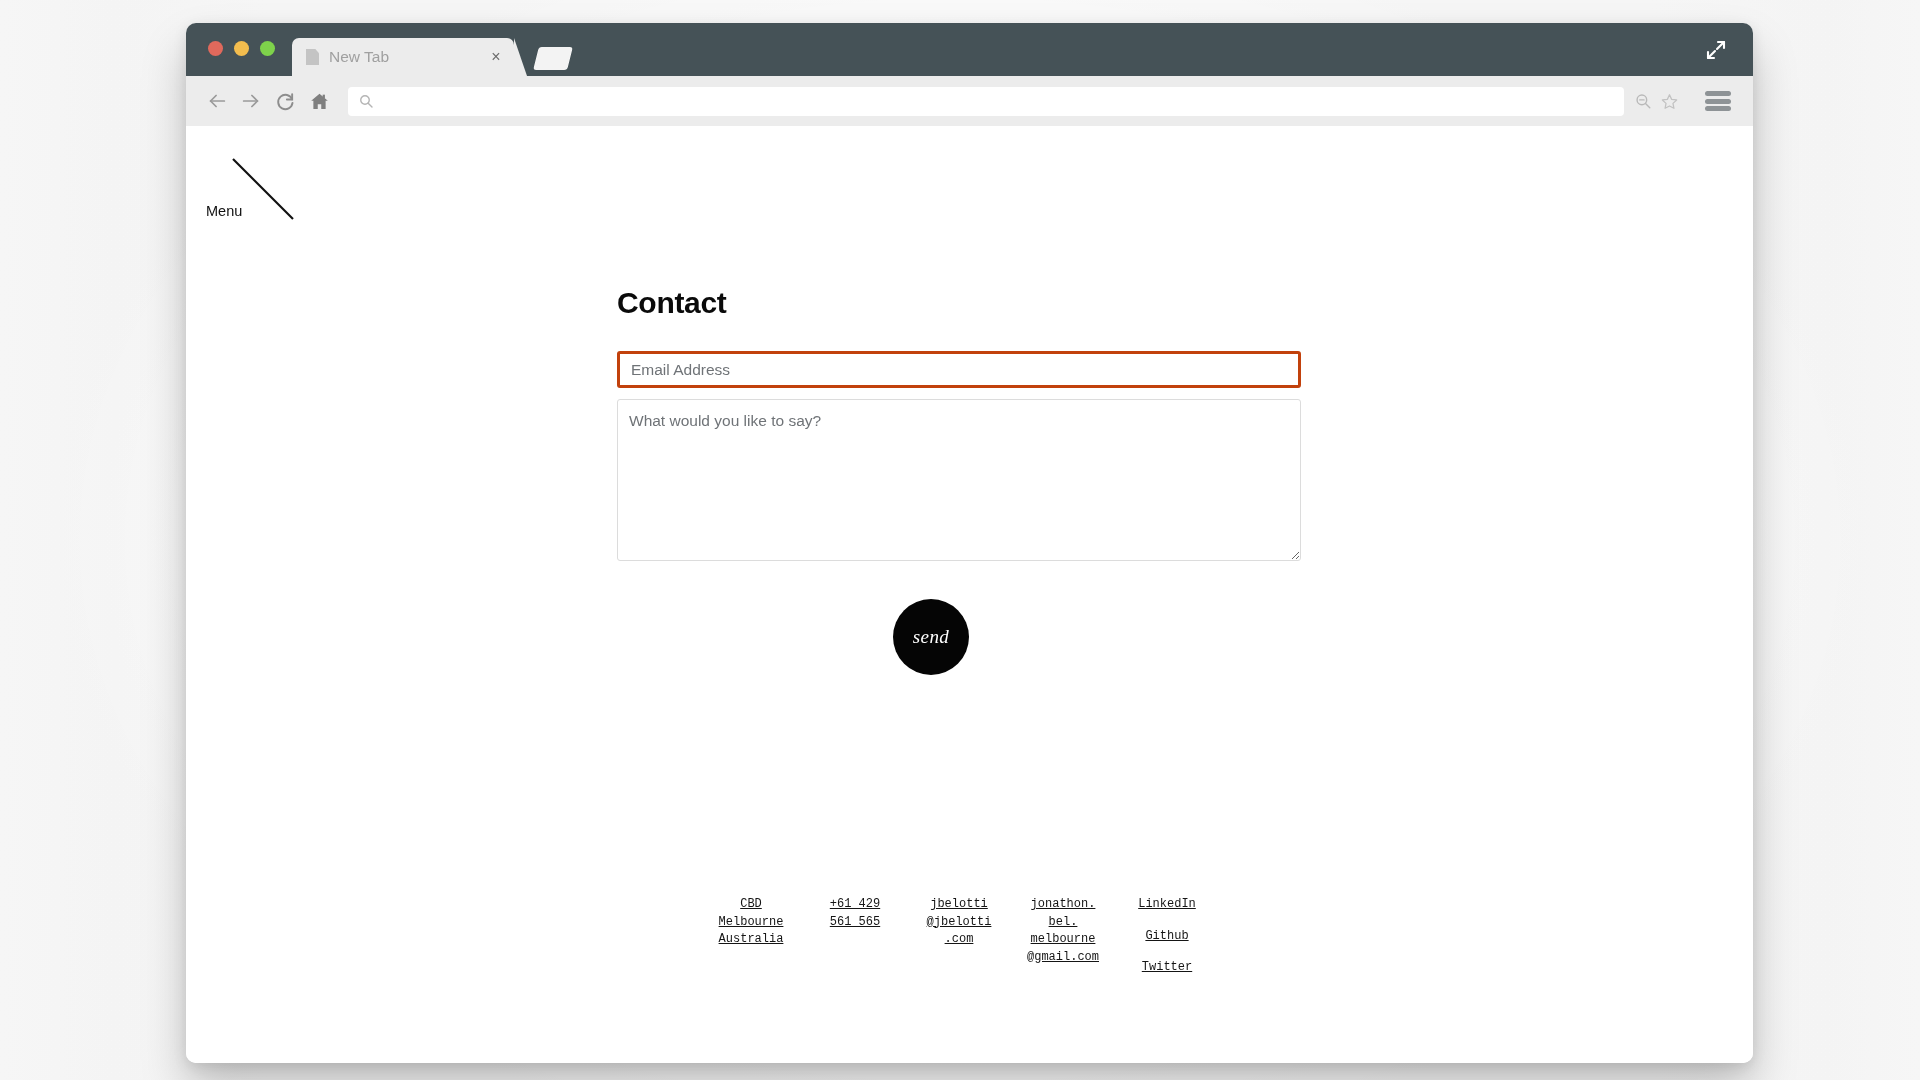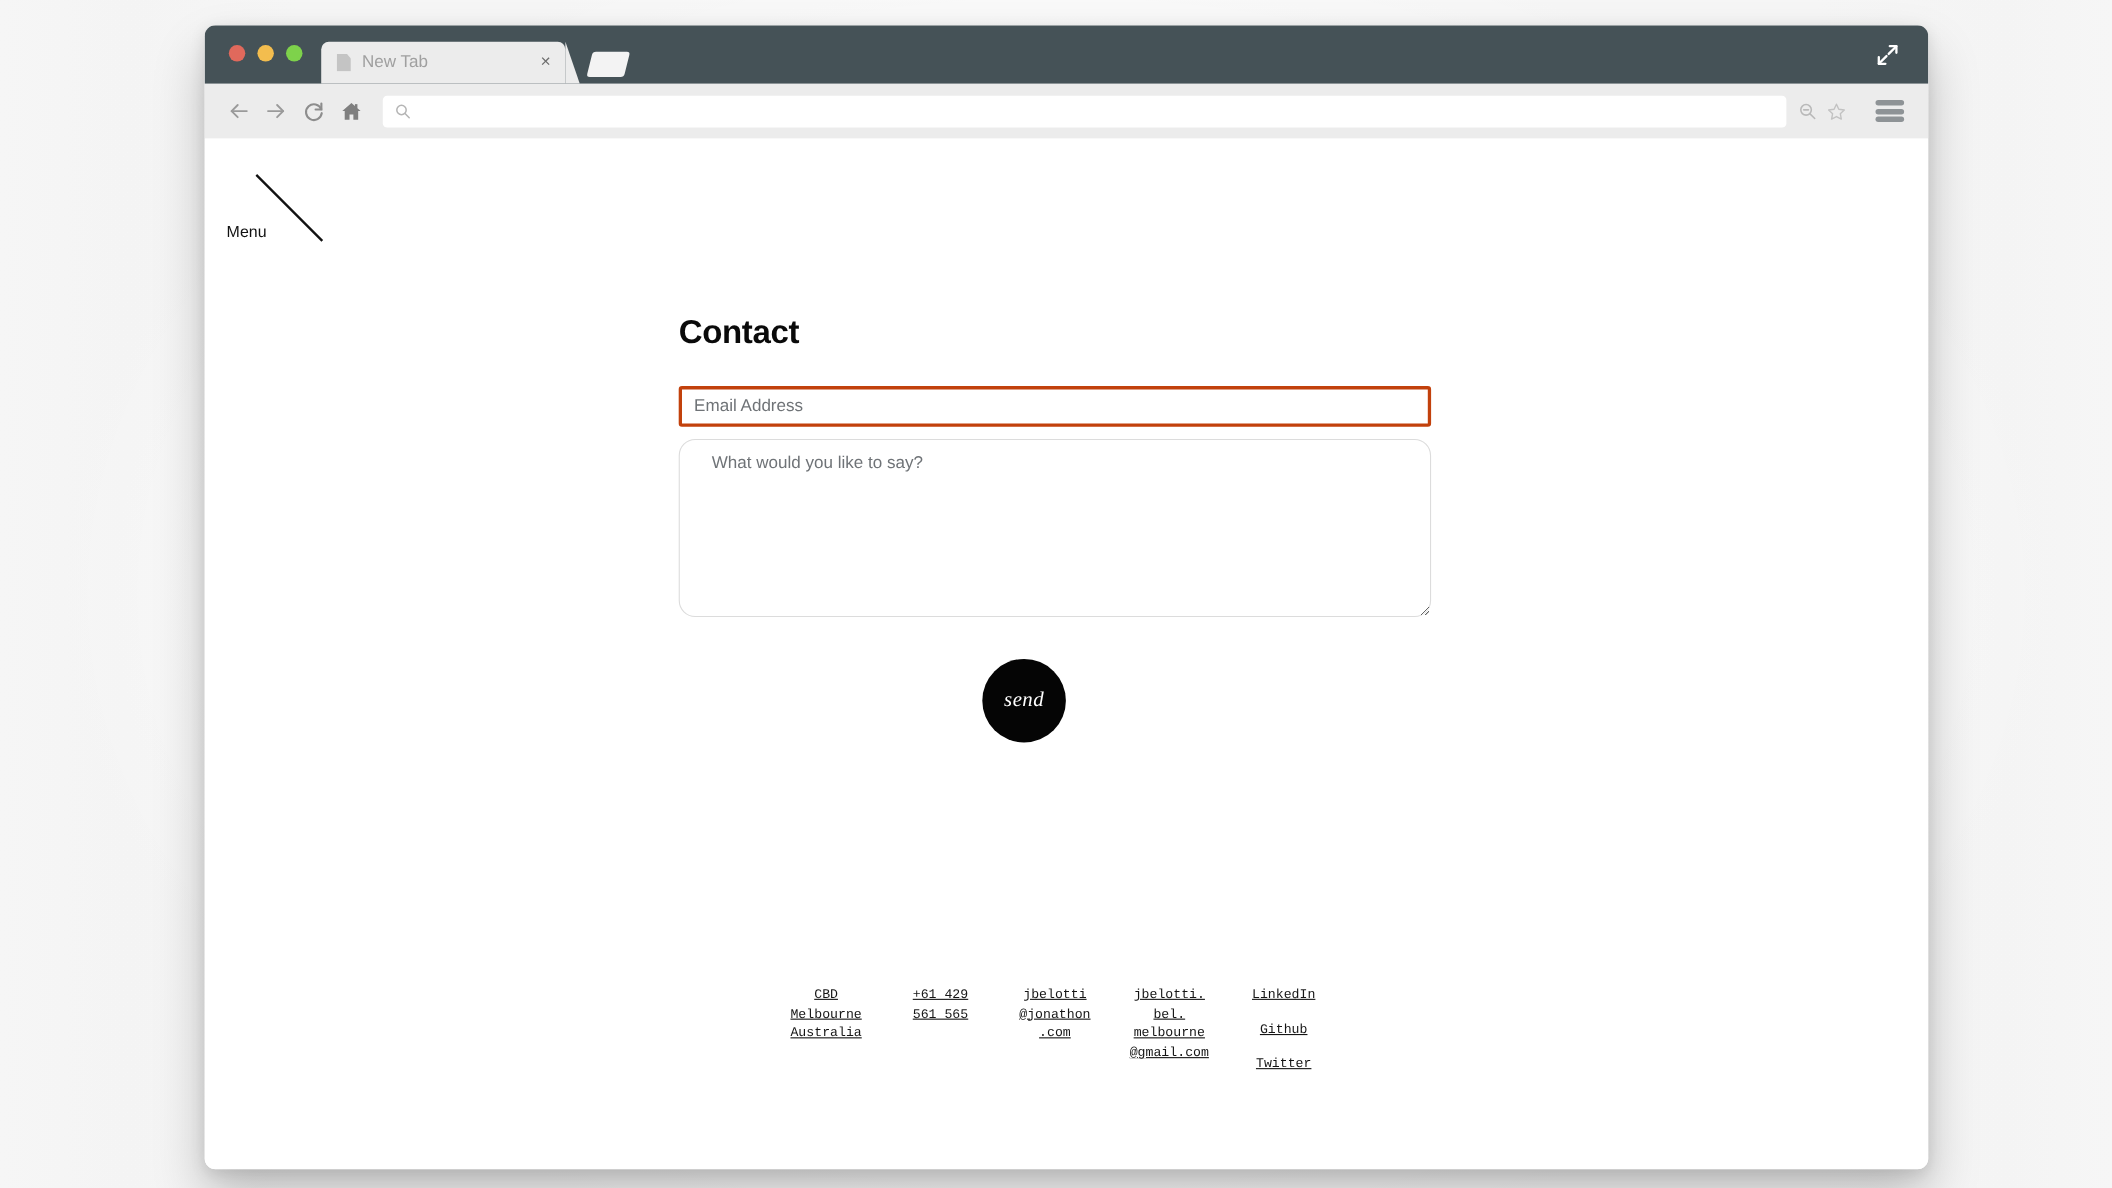--- a/index.html
+++ b/index.html
@@ -242,22 +242,22 @@
     outline: none;
     background: #fff;
   }
   .field-email::placeholder { color: #6f7377; }
   .field-message {
     display: block;
     width: 684px;
     height: 162px;
     margin-top: 11px;
     border: 1px solid #dcdcdc;
-    border-radius: 15px;
-    padding: 11px 29px;
+    border-radius: 3px;
+    padding: 11px 11px;
     font-size: 15.5px;
     color: #555;
     font-family: "Liberation Sans", sans-serif;
     outline: none;
     background: #fff;
     resize: both;
     line-height: 1.25;
   }
   .field-message::placeholder { color: #6f7377; }
 
@@ -433,28 +433,28 @@
       <div class="footer-col">
         <span class="stacked">
           <a href="#">+61 429</a>
           <a href="#">561 565</a>
         </span>
       </div>
 
       <div class="footer-col">
         <span class="stacked">
           <a href="#">jbelotti</a>
-          <a href="#">@jonathon</a>
+          <a href="#">@jbelotti</a>
           <a href="#">.com</a>
         </span>
       </div>
 
       <div class="footer-col">
         <span class="stacked">
-          <a href="#">jbelotti.</a>
+          <a href="#">jonathon.</a>
           <a href="#">bel.</a>
           <a href="#">melbourne</a>
           <a href="#">@gmail.com</a>
         </span>
       </div>
 
       <div class="footer-col social">
         <a href="#">LinkedIn</a>
         <a href="#">Github</a>
         <a href="#">Twitter</a>

